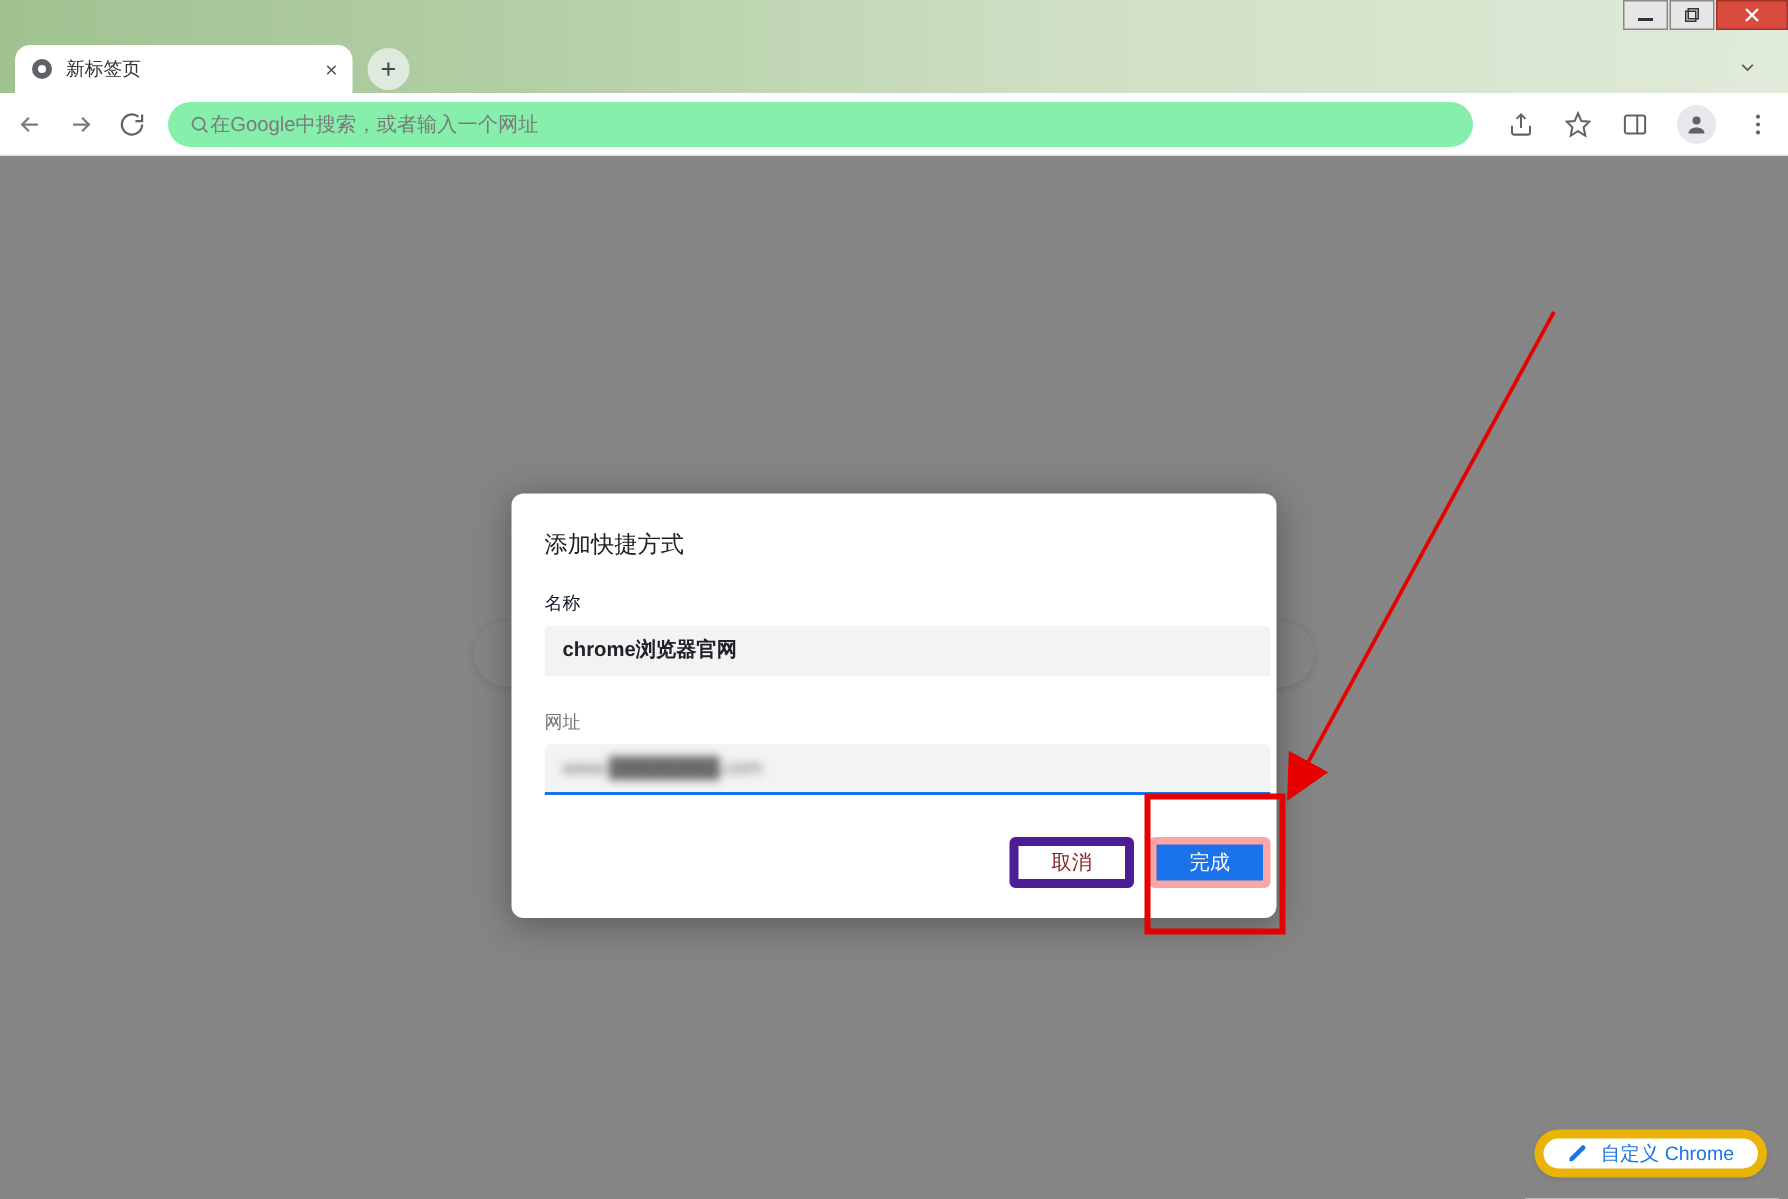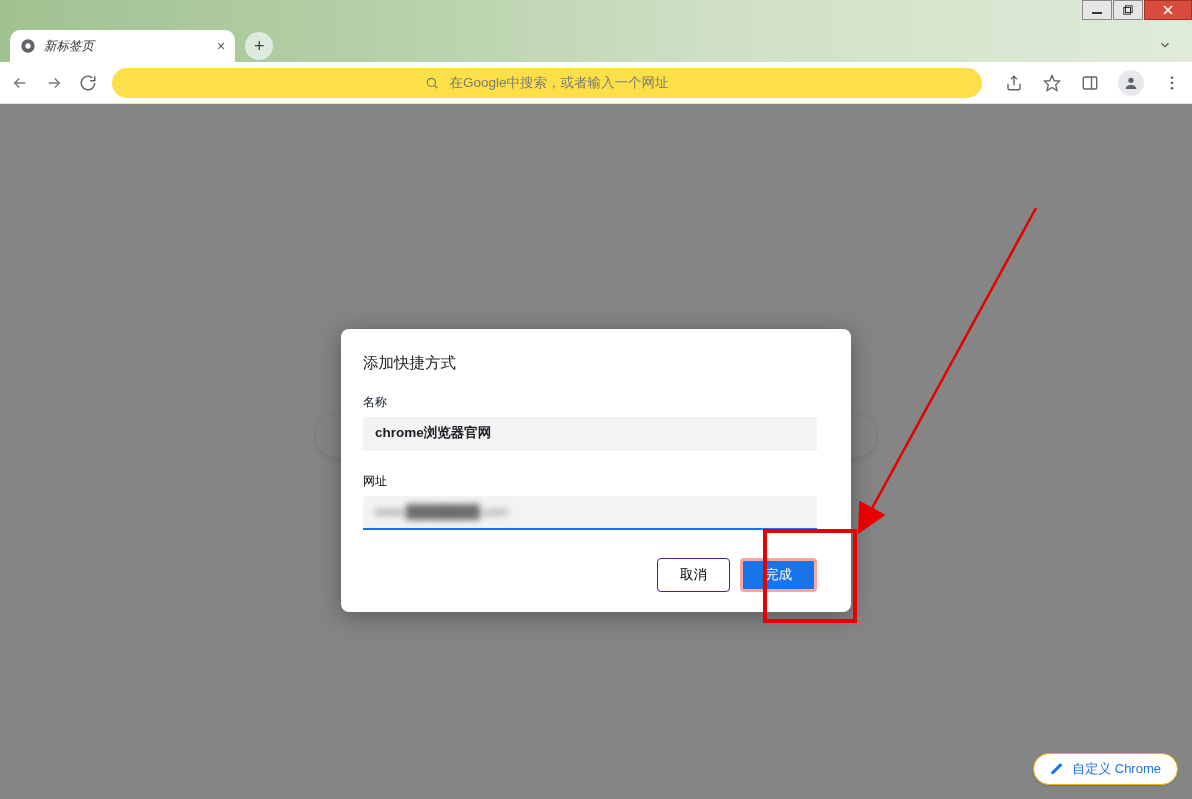--- a/index.html
+++ b/index.html
@@ -15,21 +15,21 @@
   .win-btn.minimize::after { content:""; width:10px; height:2px; background:#333; display:block; margin-top:6px;}
   .win-btn.maximize { }
   .win-btn.maximize svg { width:10px; height:10px; }
   .win-btn.close { background:#d94b3c; width:48px; color:#fff; border-color:#a03228;}
   .win-btn.close svg { width:12px; height:12px; stroke:#fff; }
 
   
   .tabstrip {
     height: 36px;
     background: linear-gradient(to right, #a0c290, #b4cfa6 30%, #cfe0c5 60%, #e0ebd9);
-    display:flex; align-items:flex-end; padding-left:10px; gap:6px;font-style:italic;
+    display:flex; align-items:flex-end; padding-left:10px; gap:6px;
   }
   .tab {
     height:32px; width:225px; background:#fff; border-radius:10px 10px 0 0;
     display:flex; align-items:center; padding:0 10px; gap:8px; font-size:12.5px; color:#333;
   }
   .tab .favicon { width:16px; height:16px; }
   .tab .close { margin-left:auto; font-size:14px; color:#555; cursor:pointer; }
   .newtab-btn {
     width:28px; height:28px; border-radius:50%; background:#ddeadd;
     display:flex; align-items:center; justify-content:center; color:#444; font-size:18px; margin-bottom:2px; margin-left:4px;
@@ -40,22 +40,22 @@
 
   
   .toolbar {
     height:42px; background:#fff; border-bottom:1px solid #e3e3e3;
     display:flex; align-items:center; padding:0 10px; gap:14px;
   }
   .nav-icon { width:20px; height:20px; display:flex; align-items:center; justify-content:center; }
   .nav-icon svg { width:18px; height:18px; stroke:#7a7a7a; }
   .nav-icon.enabled svg { stroke:#5f6368; }
   .omnibox {
-    flex:1; height:30px; background:#fde047; border-radius:15px;
-    display:flex; align-items:center; padding:0 14px; gap:10px; color:#7a7a7a; font-size:13.5px;justify-content:center;
+    flex:1; height:30px; background:#86efac; border-radius:15px;
+    display:flex; align-items:center; padding:0 14px; color:#7a7a7a; font-size:13.5px;
   }
   .omnibox svg { width:14px; height:14px; stroke:#7a7a7a; }
   .toolbar-right { display:flex; align-items:center; gap:18px; margin-left:8px; }
   .tb-icon { width:20px; height:20px; display:flex; align-items:center; justify-content:center; }
   .tb-icon svg { width:18px; height:18px; }
   .avatar { width:26px; height:26px; border-radius:50%; background:#e6e8eb; display:flex; align-items:center; justify-content:center;}
   .avatar svg { width:16px; height:16px; fill:#5f6368;}
 
   
   .content {
@@ -75,48 +75,48 @@
 
   .searchbar-bg {
     position:absolute; top:310px; left:50%; transform:translateX(-50%);
     width:560px; height:44px; background:#fff; border-radius:22px; box-shadow:0 1px 6px rgba(0,0,0,0.2);
   }
 
   
   .dialog {
     position:absolute; top:225px; left:50%; transform:translateX(-50%);
     width:510px; background:#fff; border-radius:8px; box-shadow:0 4px 24px rgba(0,0,0,0.35);
-    padding:24px 34px 20px 22px;
+    padding:24px 4px 20px 22px;
   }
   .dialog-title { font-size:15.5px; color:#202124; margin-bottom:20px; }
   .field-label { font-size:12px; color:#0f172a; margin-bottom:6px; }
-  .field-label.focused { color:#000000; }
+  .field-label.focused { color:#737373; }
   .text-input {
     width:100%; height:34px; background:#f1f3f4; border:none; border-bottom:2px solid transparent;
     padding:0 12px; font-size:13.5px; color:#202124; outline:none; border-radius:4px 4px 0 0;font-weight:bold;
   }
   .text-input.focused { border-bottom:2px solid #1a73e8; }
   .field-group { margin-bottom:22px; }
   .url-blur { filter: blur(3px); color:#6a6a6a; font-size:13px; padding-left:12px; }
   .dialog-actions { display:flex; justify-content:flex-end; gap:10px; margin-top:28px; }
   .btn { height:34px; padding:0 22px; border-radius:4px; font-size:13.5px; display:flex; align-items:center; justify-content:center; cursor:pointer; }
-  .btn-cancel { background:#fff; border:1px solid #4c1d95; color:#000000; }
-  .btn-done { background:#1a73e8; border:3px solid #fca5a5; color:#fff; }
+  .btn-cancel { background:#fff; border:6px solid #4c1d95; color:#7f1d1d; }
+  .btn-done { background:#1a73e8; border:5px solid #fca5a5; color:#fff; }
 
   
   .red-box {
     position:absolute; border:4px solid #e60000;
     top:425px; left:763px; width:94px; height:94px;
   }
   .arrow-svg { position:absolute; top:100px; left:856px; width:200px; height:400px; pointer-events:none; }
 
   
   .customize-btn {
     position:absolute; bottom:14px; right:14px;
-    height:32px; padding:0 16px; border-radius:16px; background:#fff; border:1px solid #eab308;
+    height:32px; padding:0 16px; border-radius:16px; background:#fff; border:6px solid #eab308;
     display:flex; align-items:center; gap:8px; color:#1a73e8; font-size:13px;
     box-shadow:0 1px 3px rgba(0,0,0,0.1);
   }
   .customize-btn svg { width:14px; height:14px; fill:#1a73e8; }
 </style>
 </head>
 <body>
 
 <div class="win-titlebar">
   <div class="win-btn minimize"></div>

